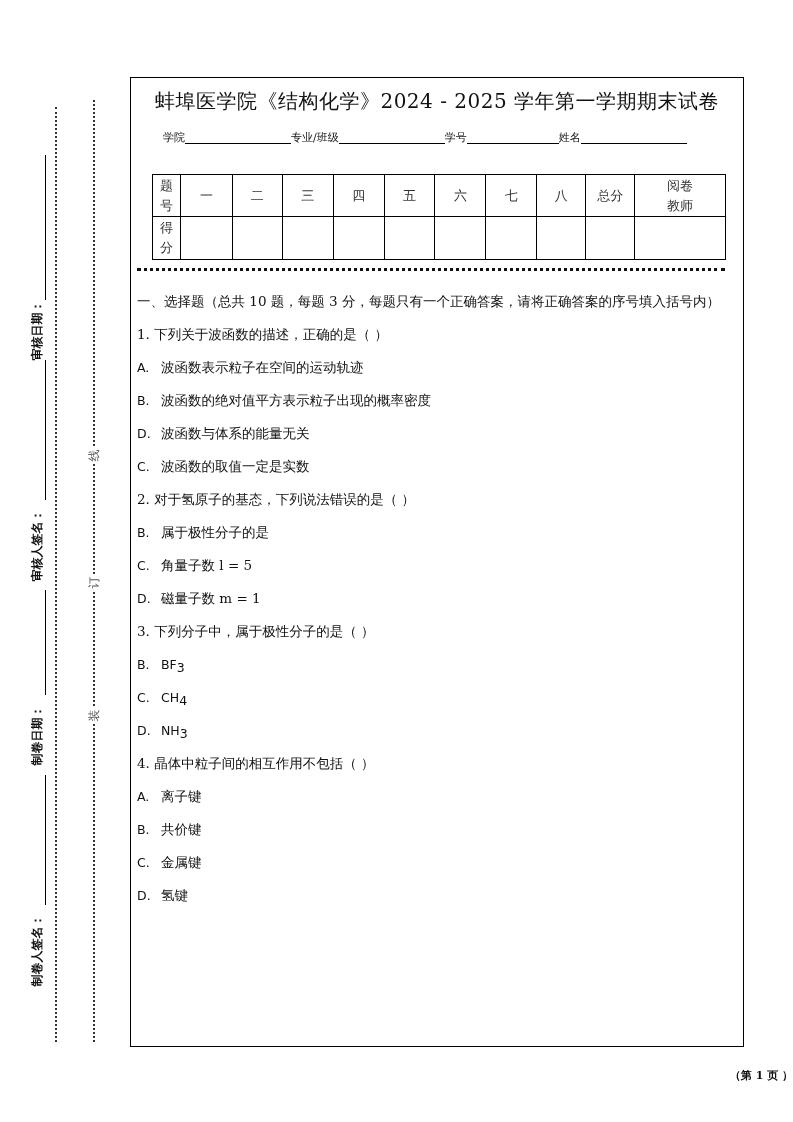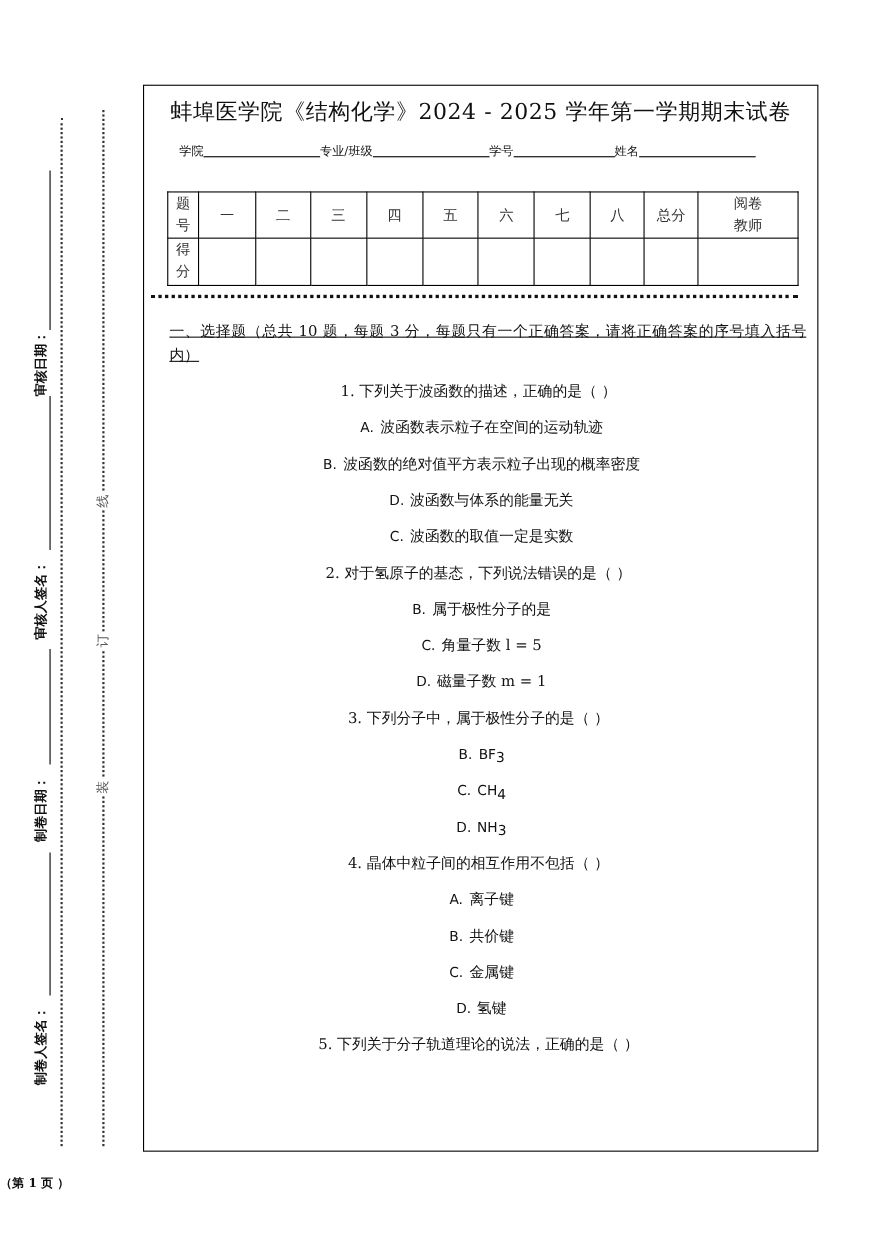--- a/index.html
+++ b/index.html
@@ -11,41 +11,41 @@
   .sign-line { position:absolute; width:0; border-left:1px solid #000; left:45px; }
   .rot-wrap { position:absolute; left:24px; width:26px; display:flex; align-items:center; justify-content:center; }
   .rot-wrap span { display:block; transform:rotate(-90deg); white-space:nowrap;
                    font-family:"DejaVu Sans","Liberation Sans",sans-serif; font-weight:bold; font-size:12px; }
   .bind-char { position:absolute; left:86px; width:16px; text-align:center; background:#fff;
                font-size:12px; color:#555; transform:rotate(-90deg); }
 
   
   .frame { position:absolute; left:130px; top:77px; width:614px; height:970px; border:1.5px solid #000; box-sizing:border-box; }
   .title { position:absolute; left:0; right:0; top:10px; text-align:center; font-size:20px; letter-spacing:0.5px; }
-  .info-row { position:absolute; left:32px; top:52px; display:flex; align-items:flex-start; font-size:11px; }
+  .info-row { position:absolute; left:32px; top:52px; display:flex; align-items:center; font-size:11px; }
   .info-row .lbl { white-space:nowrap; }
   .info-row .blank { border-bottom:1px solid #000; height:12px; }
 
   table.score { position:absolute; left:21px; top:96px; width:574px; border-collapse:collapse; font-size:13px; }
   table.score td { border:1px solid #000; text-align:center; vertical-align:middle; padding:0; color:#333; }
   table.score tr.r1 td { height:41px; }
   table.score tr.r2 td { height:42px; }
   .stack { line-height:20px; }
 
   .sep { position:absolute; left:6px; right:18px; top:190px; border-top:3px dotted #111; }
 
   .content { position:absolute; left:6px; right:10px; top:212px; font-size:13.5px; }
-  .para { line-height:22px; margin:0 0 11px 17px; text-align:justify;text-decoration:underline; }
-  .line { height:33px; line-height:22px; white-space:nowrap;text-align:center; }
+  .para { line-height:22px; margin:0 0 11px 0; text-align:justify; }
+  .line { height:33px; line-height:22px; white-space:nowrap; }
   .line .opt { display:inline-block; width:24px; font-family:"DejaVu Sans","Liberation Sans",sans-serif; font-size:12.5px; }
   .line .txt { }
   .mono { font-family:"DejaVu Sans","Liberation Sans",sans-serif; font-size:12.5px; }
   sub { font-size:9px; vertical-align:-3px; }
 
-  .footer { position:absolute; left:0; right:0; top:1068px; text-align:left; font-size:11px; font-weight:bold; }
+  .footer { position:absolute; left:0; right:0; top:1068px; text-align:right; font-size:11px; font-weight:bold; }
 </style>
 </head>
 <body>
 
 <div>
 
   <div class="dot-v" style="left:55px; top:107px; height:935px;"></div>
 
   <div class="dot-v" style="left:93px; top:100px; height:942px;"></div>
 
@@ -166,17 +166,16 @@
     <div class="line"><span class="opt">B.</span><span class="mono">BF</span><sub class="mono">3</sub></div>
     <div class="line"><span class="opt">C.</span><span class="mono">CH</span><sub class="mono">4</sub></div>
     <div class="line"><span class="opt">D.</span><span class="mono">NH</span><sub class="mono">3</sub></div>
 
     <div class="line">4.  晶体中粒子间的相互作用不包括（   ）</div>
     <div class="line"><span class="opt">A.</span><span class="txt">离子键</span></div>
     <div class="line"><span class="opt">B.</span><span class="txt">共价键</span></div>
     <div class="line"><span class="opt">C.</span><span class="txt">金属键</span></div>
     <div class="line"><span class="opt">D.</span><span class="txt">氢键</span></div>
 
-    <div class="line">5.  下列关于分子轨道理论的说法，正确的是（   ）</div>
   </div>
 </div>
 
 <div class="footer">（第 1 页 ）</div>
 
 </body></html>

